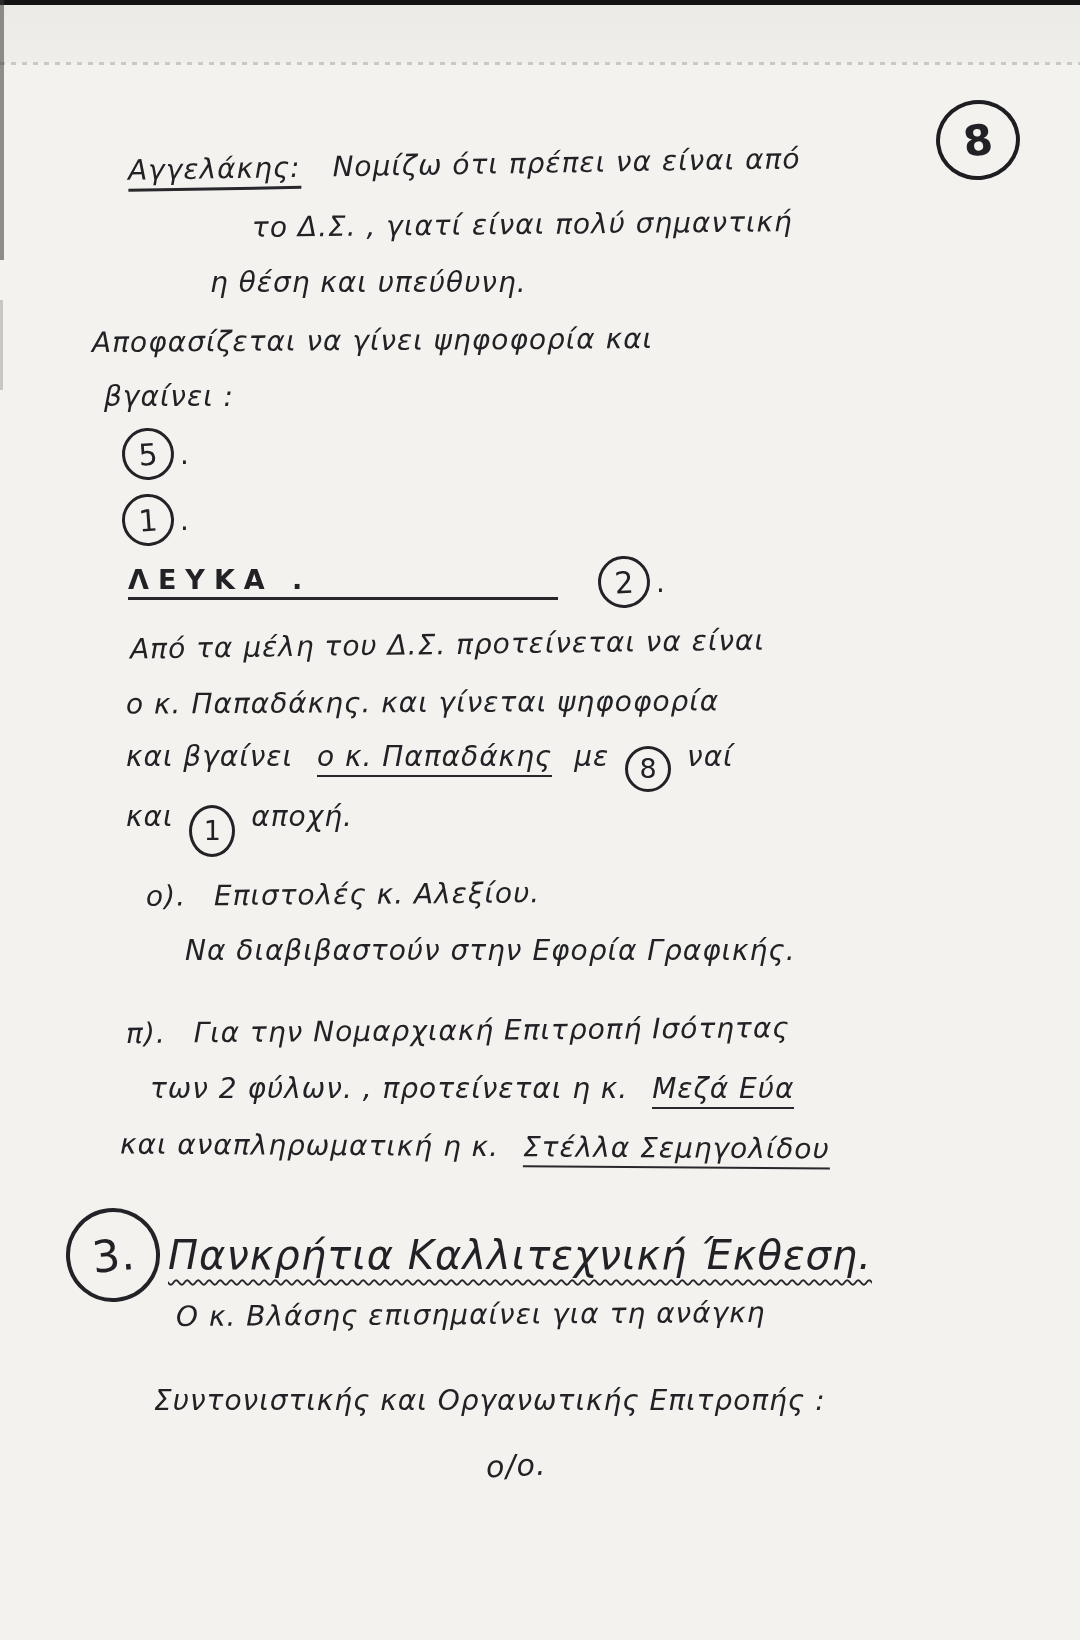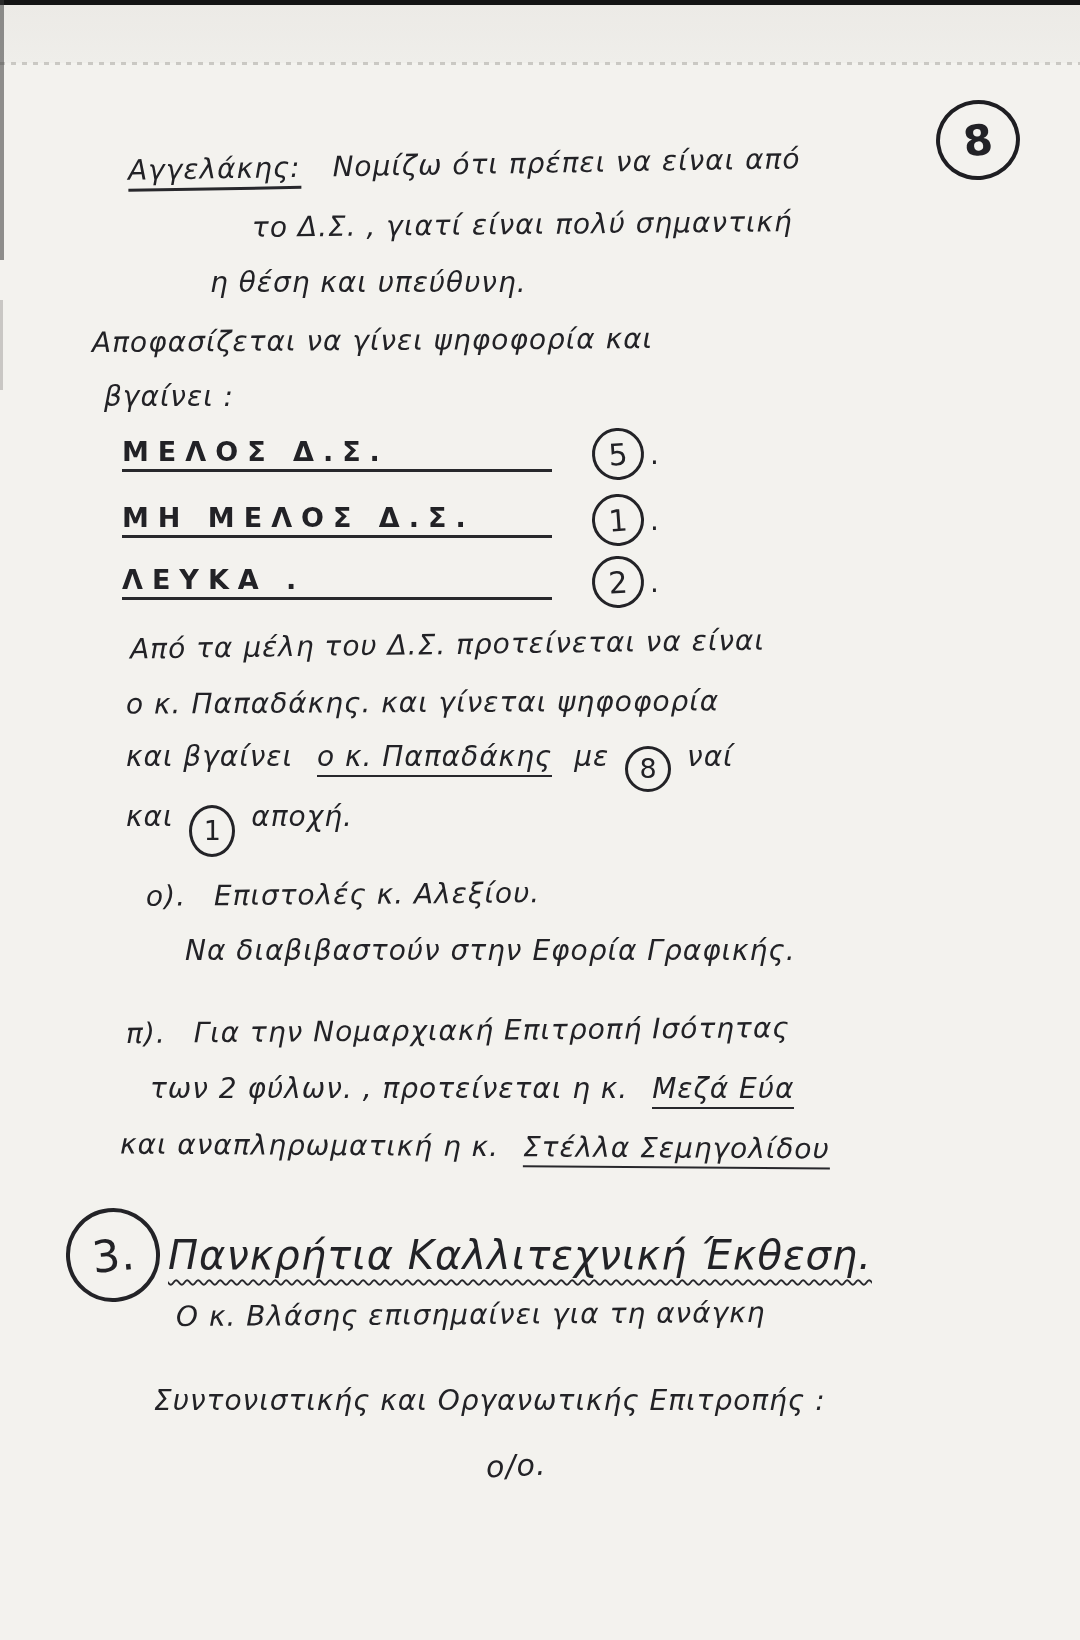--- a/index.html
+++ b/index.html
@@ -64,30 +64,28 @@
     <span class="u">Αγγελάκης:</span>
     <span style="margin-left:22px;">Νομίζω ότι πρέπει να είναι από</span>
   </div>
   <div class="line hw" style="left:252px;top:208px;transform:rotate(-0.6deg);">το Δ.Σ. , γιατί είναι πολύ σημαντική</div>
   <div class="line hw" style="left:210px;top:266px;">η θέση και υπεύθυνη.</div>
 
   <div class="line hw" style="left:92px;top:324px;transform:rotate(-0.4deg);">Αποφασίζεται να γίνει ψηφοφορία και</div>
   <div class="line hw" style="left:104px;top:380px;">βγαίνει :</div>
 
   <div class="vote-row" style="left:122px;top:428px;">
-    <span class="caps u vote-label" style="min-width:430px;">ΜΕΛΟΣ Δ.Σ.</span>
     <span class="circle small">5</span>
     <span class="row-dot">.</span>
   </div>
   <div class="vote-row" style="left:122px;top:494px;">
-    <span class="caps u vote-label" style="min-width:430px;">ΜΗ ΜΕΛΟΣ Δ.Σ.</span>
     <span class="circle small">1</span>
     <span class="row-dot">.</span>
   </div>
-  <div class="vote-row" style="left:122px;top:556px;">
+  <div class="vote-row" style="left:128px;top:556px;">
     <span class="caps u vote-label" style="min-width:430px;">ΛΕΥΚΑ .</span>
     <span class="circle small">2</span>
     <span class="row-dot">.</span>
   </div>
 
   <div class="line hw" style="left:130px;top:628px;transform:rotate(-0.8deg);">Από τα μέλη του Δ.Σ. προτείνεται να είναι</div>
   <div class="line hw" style="left:126px;top:686px;transform:rotate(-0.3deg);">ο κ. Παπαδάκης. και γίνεται ψηφοφορία</div>
   <div class="line hw" style="left:126px;top:740px;">
     <span>και βγαίνει</span>
     <span class="u-thin" style="margin-left:14px;">ο κ. Παπαδάκης</span>

